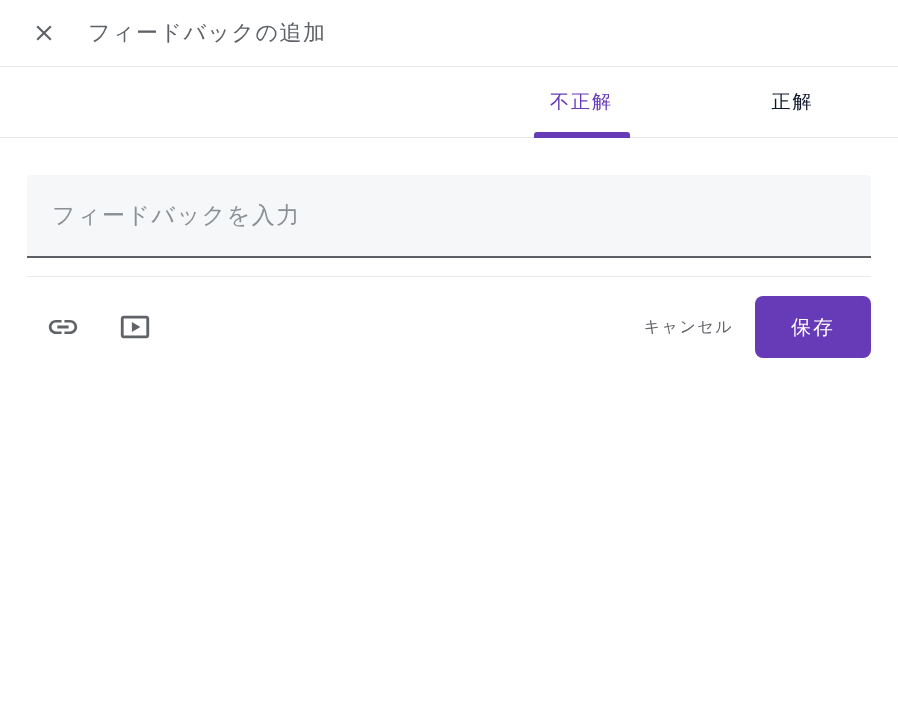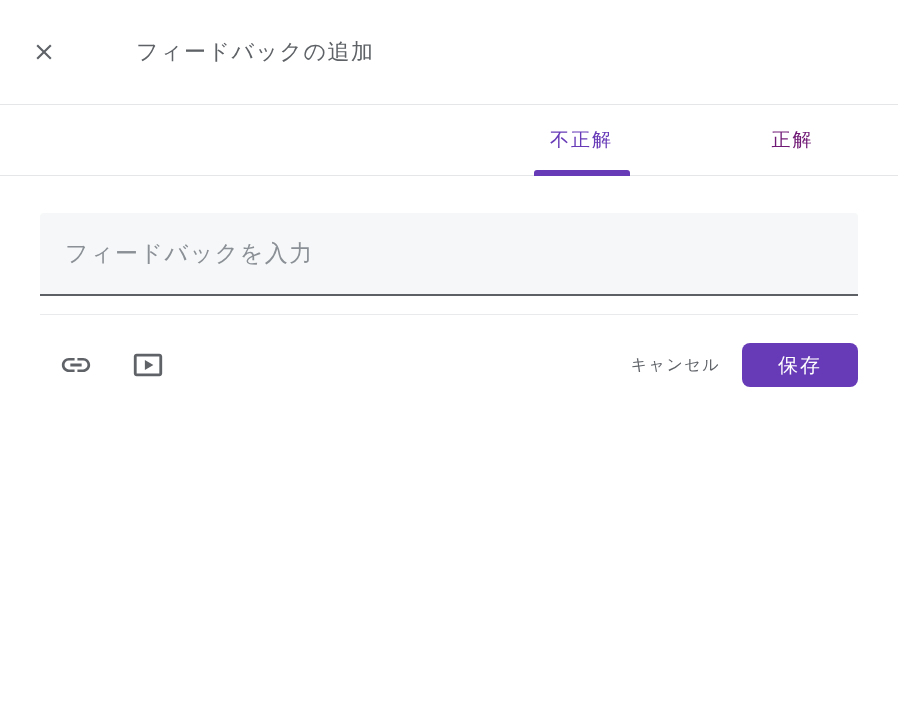--- a/index.html
+++ b/index.html
@@ -6,25 +6,24 @@
   html, body {
     width: 898px; height: 713px;
     background: #ffffff;
     font-family: "Liberation Sans", "DejaVu Sans", sans-serif;
     overflow: hidden;
   }
   .dialog { width: 898px; height: 713px; background: #fff; }
 
   
   .header {
-    height: 105px;
+    height: 67px;
     display: flex; align-items: center;
     border-bottom: 1px solid #e4e6e8;
     padding-left: 26px;
-    gap: 48px;
   }
   .close-btn {
     width: 36px; height: 36px;
     background: none; border: none; cursor: pointer;
     display: flex; align-items: center; justify-content: center;
     padding: 0;
   }
   .close-btn svg { width: 26px; height: 26px; fill: #5f6368; }
   .dialog-title {
     margin-left: 26px;
@@ -40,35 +39,35 @@
     border-bottom: 1px solid #e4e6e8;
     padding-left: 17px;
     justify-content: flex-end;
   }
   .tab {
     width: 211px;
     position: relative;
     display: flex; align-items: center; justify-content: center;
     background: none; border: none; cursor: pointer;
     font-size: 19px; letter-spacing: 2px;
-    color: #701a75;
+    color: #0f172a;
     font-family: inherit;
   }
   .tab.active { color: #673ab7; }
   .tab-indicator {
     position: absolute;
     left: 50%; transform: translateX(-50%);
     bottom: -1px;
     width: 96px; height: 6px;
     background: #673ab7;
     border-radius: 3px 3px 0 0;
   }
 
   
-  .content { padding: 0 40px; }
+  .content { padding: 0 27px; }
   .field-wrap { margin-top: 37px; }
   .feedback-input {
     width: 100%; height: 83px;
     background: #f6f7f8;
     border: none;
     border-bottom: 2px solid #5d6165;
     border-radius: 4px 4px 0 0;
     padding: 0 25px;
     font-size: 23px; letter-spacing: 1.5px;
     color: #3c4043;
@@ -100,21 +99,21 @@
   .toolbar-spacer { flex: 1; }
   .cancel-btn {
     background: none; border: none; cursor: pointer;
     font-size: 16px; letter-spacing: 1.5px;
     color: #5f6368;
     font-family: inherit;
     padding: 10px 12px;
     margin-right: 10px;
   }
   .save-btn {
-    width: 116px; height: 44px;
+    width: 116px; height: 62px;
     background: #673ab7;
     color: #ffffff;
     border: none; border-radius: 8px;
     font-size: 20px; letter-spacing: 2px;
     font-family: inherit;
     cursor: pointer;
   }
 </style>
 </head>
 <body>

